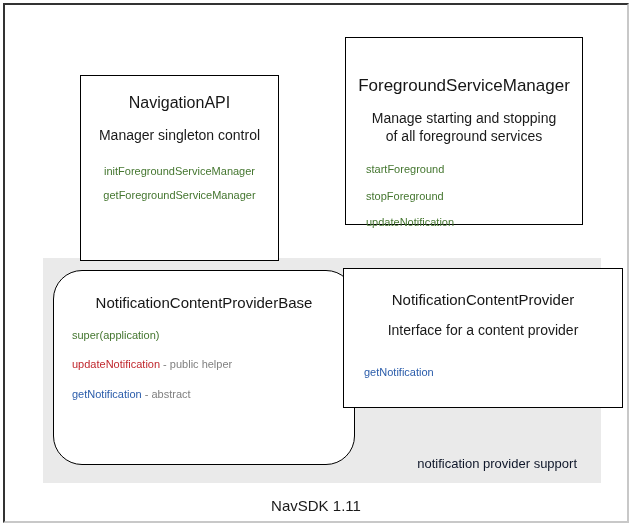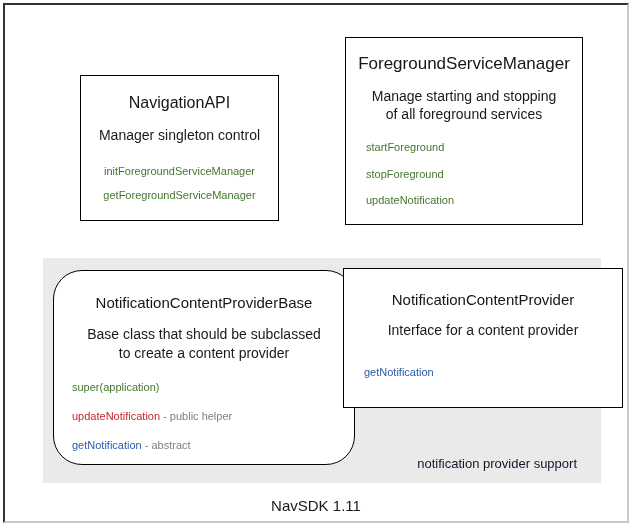--- a/index.html
+++ b/index.html
@@ -77,21 +77,21 @@
     white-space: nowrap;
   }
   .member-note {
     color: #808080;
   }
   
   #box-navigation-api {
     left: 75px;
     top: 70px;
     width: 199px;
-    height: 146px;
+    height: 186px;
   }
   #box-navigation-api .class-title {
     font-size: 16px;
     margin-top: 18px;
   }
   #box-navigation-api .class-desc {
     margin-top: 14px;
   }
   #box-navigation-api .member-list {
     margin-top: 20px;
@@ -102,21 +102,21 @@
   }
 
   #box-foreground-service-manager {
     left: 340px;
     top: 32px;
     width: 238px;
     height: 188px;
   }
   #box-foreground-service-manager .class-title {
     font-size: 17px;
-    margin-top: 16px;
+    margin-top: 38px;
   }
   #box-foreground-service-manager .class-desc {
     margin-top: 13px;
   }
   #box-foreground-service-manager .member-list {
     margin-top: 17px;
     padding-left: 20px;
   }
 
   #box-notification-content-provider-base {
@@ -208,24 +208,20 @@
           <span style="color: rgb(68, 118, 47);">stopForeground</span><span class="member-note"></span>
         </div>
         <div class="member">
           <span style="color: rgb(68, 118, 47);">updateNotification</span><span class="member-note"></span>
         </div>
       </div>
     </div>
 
     <div class="class-box" id="box-notification-content-provider-base">
       <div class="class-title">NotificationContentProviderBase</div>
-      <div class="class-desc">
-        <div>Base class that should be subclassed</div>
-        <div>to create a content provider</div>
-      </div>
       <div class="member-list">
         <div class="member">
           <span style="color: rgb(68, 118, 47);">super(application)</span><span class="member-note"></span>
         </div>
         <div class="member">
           <span style="color: rgb(192, 39, 45);">updateNotification</span><span class="member-note"> - public helper</span>
         </div>
         <div class="member">
           <span style="color: rgb(42, 92, 170);">getNotification</span><span class="member-note"> - abstract</span>
         </div>

